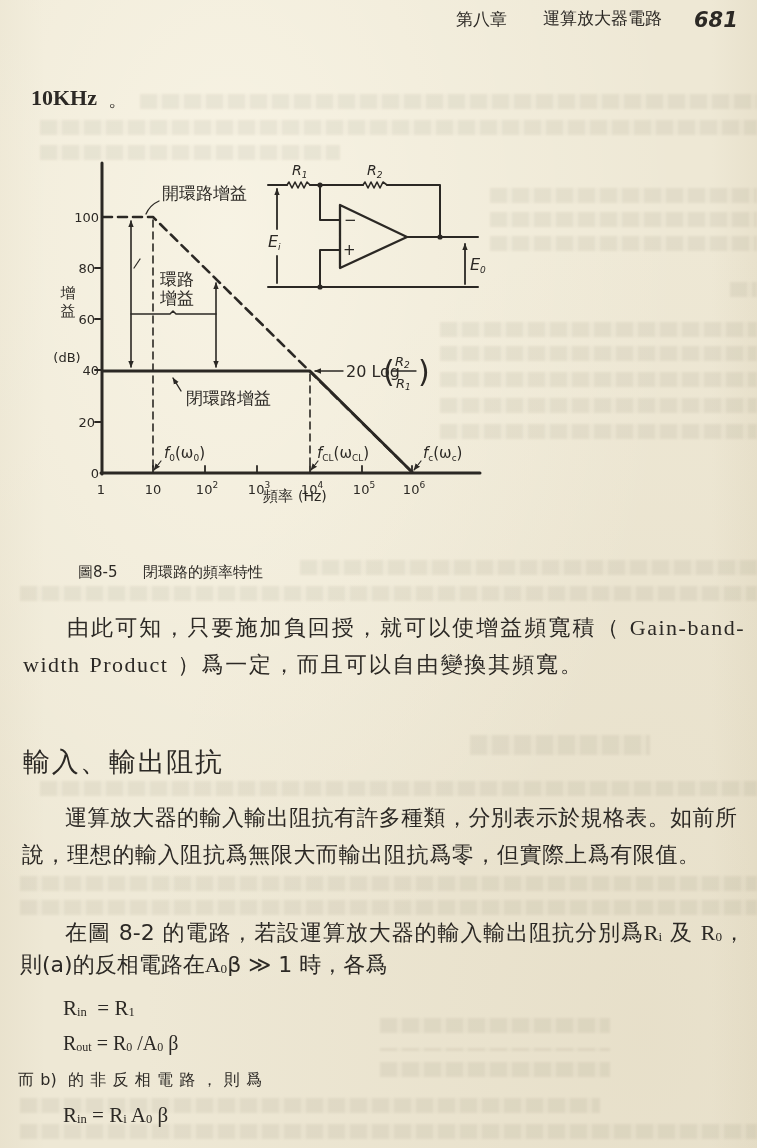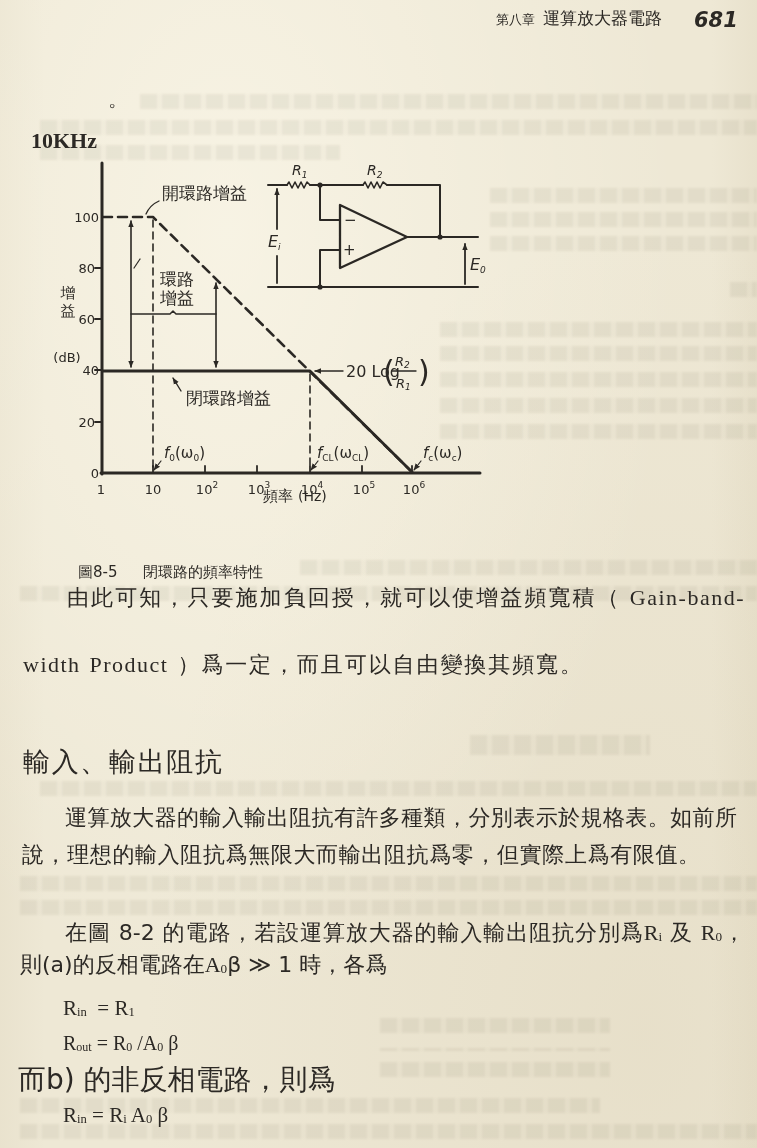--- a/index.html
+++ b/index.html
@@ -63,27 +63,27 @@
   <div class="ghost" style="left:20px;top:876px;width:737px;"></div>
   <div class="ghost" style="left:20px;top:900px;width:737px;"></div>
   <div class="ghost" style="left:380px;top:1018px;width:230px;"></div>
   <div class="ghost" style="left:380px;top:1048px;width:230px;height:3px;"></div>
   <div class="ghost" style="left:380px;top:1062px;width:230px;"></div>
   <div class="ghost" style="left:20px;top:1098px;width:580px;"></div>
   <div class="ghost" style="left:20px;top:1124px;width:737px;"></div>
 </div>
 
 <div>
-  <span class="txt" style="left:496px;top:10px;font-size:13px;line-height:20px;">第八章</span>
+  <span class="txt" style="left:456px;top:10px;font-size:17px;line-height:20px;font-family:Liberation Serif, serif;">第八章</span>
   <span class="txt" style="left:543px;top:10px;font-size:17px;line-height:20px;font-family:Liberation Mono, monospace;">運算放大器電路</span>
   <span class="txt" style="left:694px;top:8px;font-size:21px;line-height:24px;font-weight:bold;font-style:italic;">681</span>
 </div>
 
 <div>
-  <span class="txt serif" style="left:31px;top:85px;font-size:22px;line-height:26px;font-weight:bold;margin-top:43px;">10KHz</span>
+  <span class="txt serif" style="left:31px;top:85px;font-size:22px;line-height:26px;font-weight:bold;">10KHz</span>
   <span class="txt" style="left:108px;top:86px;font-size:20px;line-height:26px;">。</span>
 </div>
 
 <svg class="fig" width="757" height="560" viewBox="0 0 757 560">
   <defs>
     <marker id="ah" viewBox="0 0 10 10" refX="9" refY="5" markerWidth="7" markerHeight="7" markerUnits="userSpaceOnUse" orient="auto-start-reverse">
       <path d="M0,1 L10,5 L0,9 z" fill="#2b2824"></path>
     </marker>
   </defs>
 
@@ -196,36 +196,36 @@
     <text class="it" x="470" y="270" style="font-size:16px"><tspan>E</tspan><tspan class="sm" dy="3">0</tspan></text>
   </g>
 </svg>
 
 <div>
   <span class="txt" style="left:70px;top:563px;font-size:15px;line-height:18px;margin-left:8px;">圖8-5</span>
   <span class="txt" style="left:143px;top:563px;font-size:15px;line-height:18px;">閉環路的頻率特性</span>
 </div>
 
 <div>
-  <div class="txt just body22" style="left:67px;top:584px;width:678px;font-size:22px;"><span>由此可知，只要施加負回授，就可以使增益頻寬積（</span><span class="latin"> Gain-band-</span></div>
+  <div class="txt just body22" style="left:67px;top:614px;width:678px;font-size:22px;"><span>由此可知，只要施加負回授，就可以使增益頻寬積（</span><span class="latin"> Gain-band-</span></div>
   <div class="txt just body22" style="left:23px;top:651px;width:559px;font-size:22px;"><span class="latin">width Product</span><span> ）爲一定，而且可以自由變換其頻寬。</span></div>
 </div>
 
 <div class="txt just" style="left:23px;top:746px;width:199px;font-size:27px;line-height:32px;font-weight:normal;">輸入、輸出阻抗</div>
 
 <div>
   <div class="txt just body22" style="left:65px;top:804px;width:672px;font-size:22px;">運算放大器的輸入輸出阻抗有許多種類，分別表示於規格表。如前所</div>
   <div class="txt just body22" style="left:22px;top:841px;width:678px;font-size:22px;">說，理想的輸入阻抗爲無限大而輸出阻抗爲零，但實際上爲有限值。</div>
 </div>
 
 <div>
   <div class="txt just body22" style="left:65px;top:919px;width:680px;font-size:22px;"><span>在圖 8-2 的電路，若設運算放大器的輸入輸出阻抗分別爲</span><span class="serif">R</span><span class="serif sub">i</span><span> 及 </span><span class="serif">R</span><span class="serif sub">0</span><span>，</span></div>
   <div class="txt body22" style="left:20px;top:951px;font-size:22px;"><span>則(a)的反相電路在</span><span class="serif">A</span><span class="serif sub">0</span><span>β ≫ 1 時，各爲</span></div>
 </div>
 
 <div>
   <div class="txt pre serif" style="left:63px;top:995px;font-size:21px;line-height:26px;"><span>R</span><span class="sub">in</span><span>  = </span><span>R</span><span class="sub">1</span></div>
   <div class="txt pre serif" style="left:63px;top:1030px;font-size:20px;line-height:26px;"><span>R</span><span class="sub">out</span><span> = </span><span>R</span><span class="sub">0</span><span> /A</span><span class="sub">0</span><span> β</span></div>
 </div>
 
-<div class="txt just body22" style="left:18px;top:1066px;width:244px;font-size:28px;">而b) 的非反相電路，則爲</div>
+<div class="txt just body22" style="left:18px;top:1066px;width:244px;font-size:16px;">而b) 的非反相電路，則爲</div>
 
 <div class="txt pre serif" style="left:63px;top:1102px;font-size:21px;line-height:26px;"><span>R</span><span class="sub">in</span><span> = </span><span>R</span><span class="sub">i</span><span> A</span><span class="sub">0</span><span> β</span></div>
 
 </body></html>

